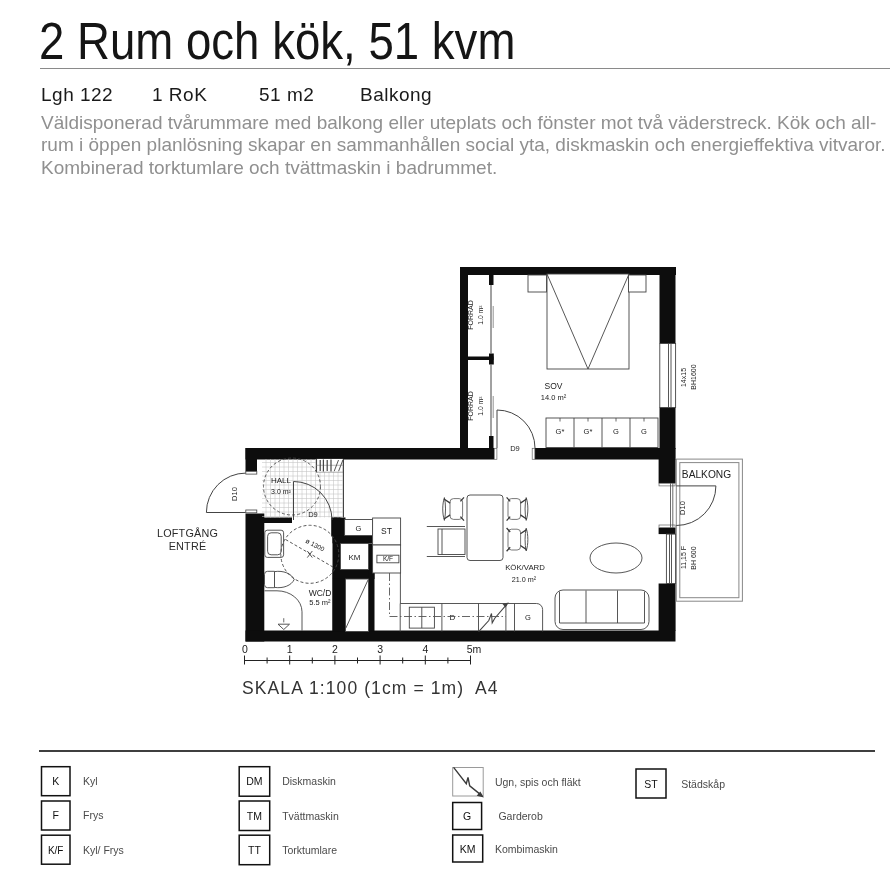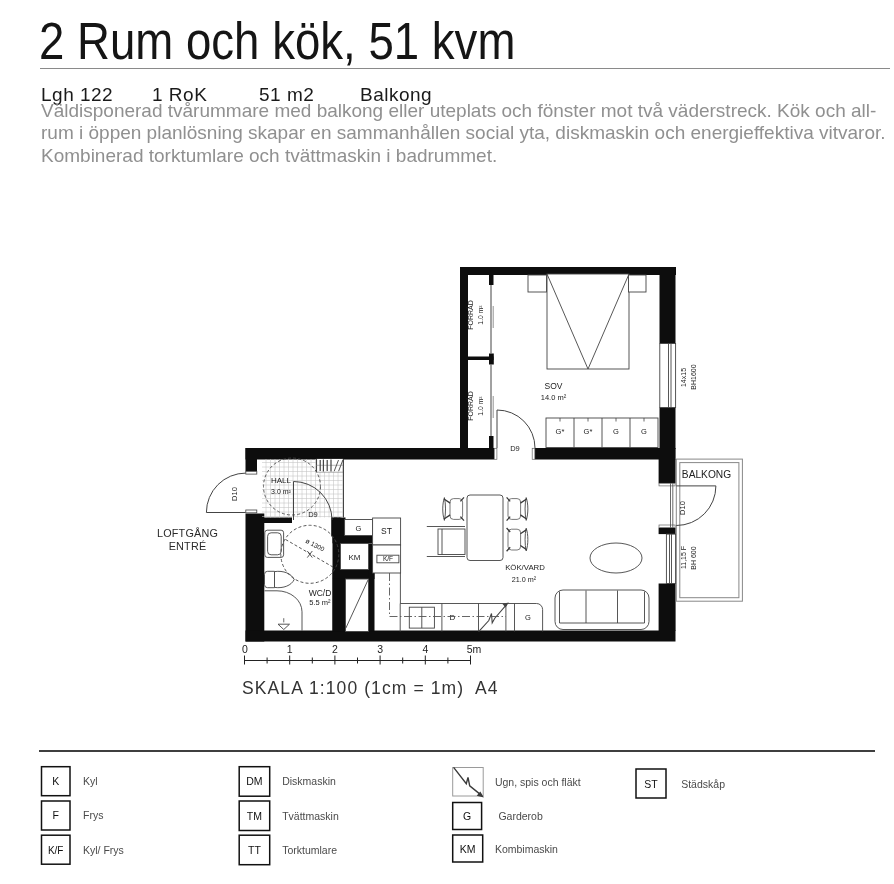--- a/index.html
+++ b/index.html
@@ -13,21 +13,21 @@
 
 <div class="abs" style="left:40px;top:68px;width:850px;height:1px;background:#8a8a8a;"></div>
 
 <div class="abs" style="left:0;top:84px;font-size:19px;letter-spacing:0.5px;color:#1a1a1a;white-space:nowrap;">
 <span class="abs" style="left:41px;">Lgh 122</span>
     <span class="abs" style="left:152px;">1 RoK</span>
     <span class="abs" style="left:259px;">51 m2</span>
     <span class="abs" style="left:360px;">Balkong</span>
 </div>
 
-<div class="abs" style="left:41px;top:100px;font-size:19px;line-height:22.4px;color:#909090;white-space:nowrap;">Väldisponerad tvårummare med balkong eller uteplats och fönster mot två väderstreck. Kök och all-<br>rum i öppen planlösning skapar en sammanhållen social yta, diskmaskin och energieffektiva vitvaror.<br>Kombinerad torktumlare och tvättmaskin i badrummet.</div>
+<div class="abs" style="left:41px;top:112px;font-size:19px;line-height:22.4px;color:#909090;white-space:nowrap;">Väldisponerad tvårummare med balkong eller uteplats och fönster mot två väderstreck. Kök och all-<br>rum i öppen planlösning skapar en sammanhållen social yta, diskmaskin och energieffektiva vitvaror.<br>Kombinerad torktumlare och tvättmaskin i badrummet.</div>
 
 <svg class="abs" style="left:0;top:0;" width="894" height="884" viewBox="0 0 894 884" fill="none" stroke="none">
 <g id="plan" stroke-linecap="butt">
 
 <g fill="#0d0d0d">
 
 <rect x="460" y="267" width="216" height="8"></rect>
 
 <rect x="460" y="267" width="8" height="192"></rect>
 

